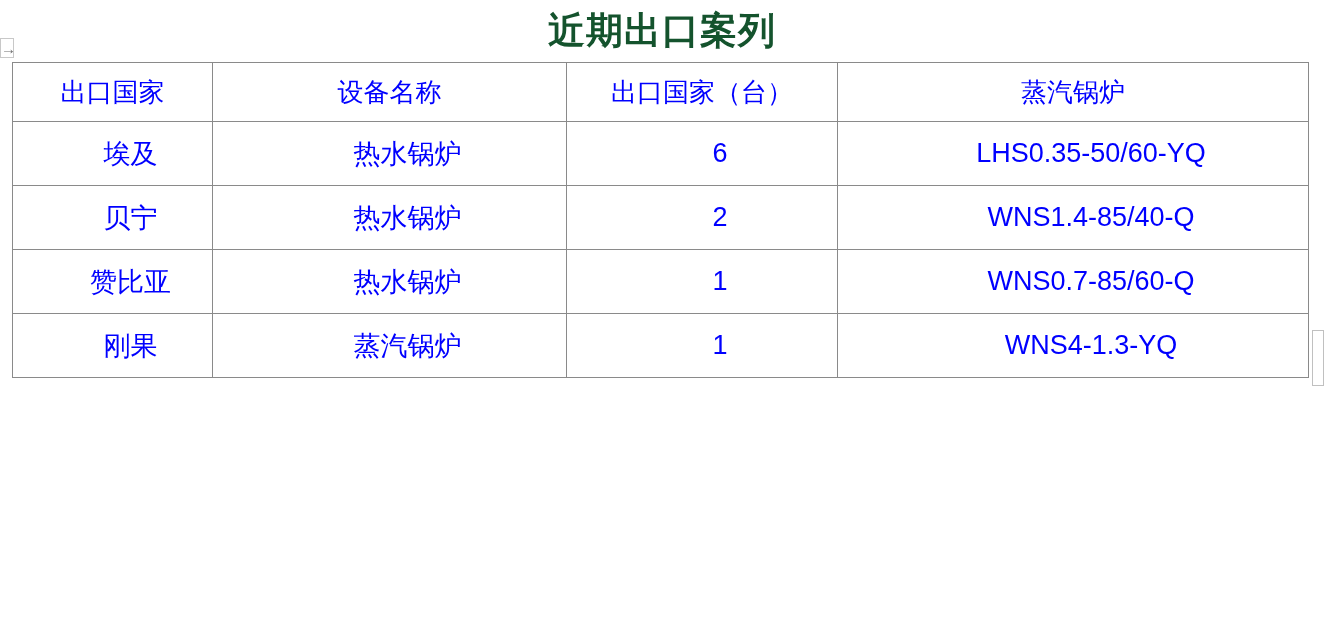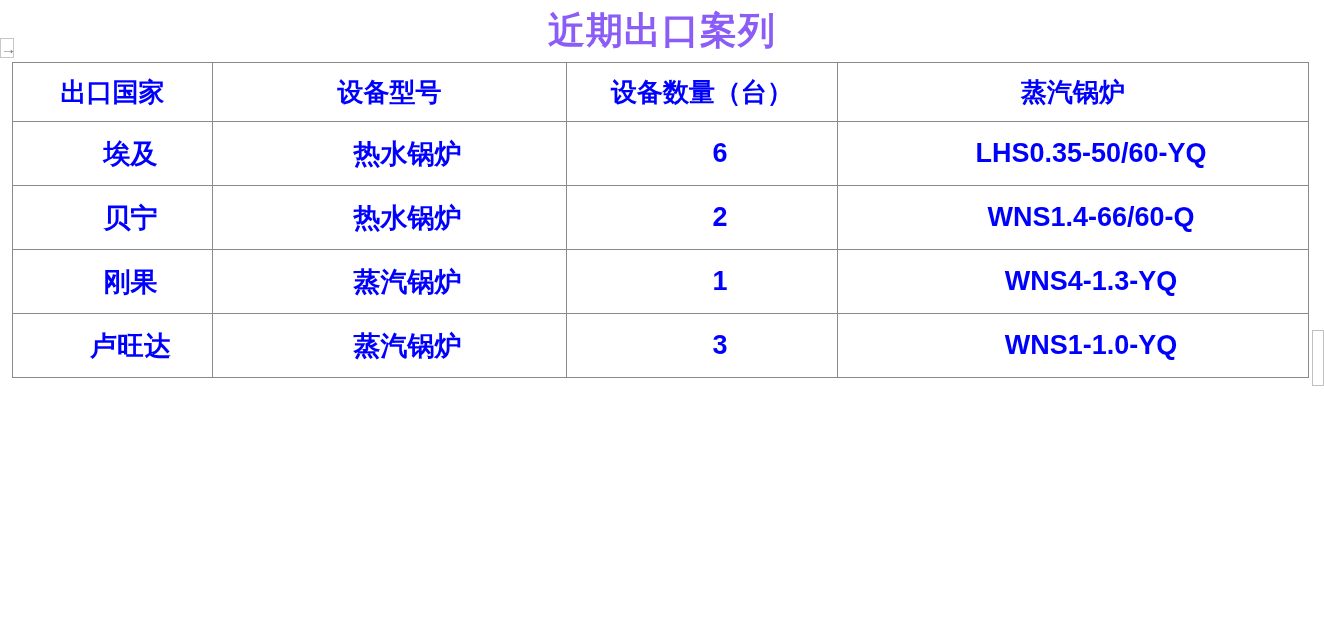--- a/index.html
+++ b/index.html
@@ -15,40 +15,40 @@
     position: relative;
   }
   .page {
     position: relative;
     width: 1324px;
     height: 641px;
     box-sizing: border-box;
   }
   .title {
     text-align: center;
-    color: #8b5cf6;
+    color: #14532d;
     font-size: 37px;
     font-weight: bold;
     line-height: 1;
     padding-top: 12px;
     padding-bottom: 13px;
     letter-spacing: 1px;
   }
   table.case-table {
     border-collapse: collapse;
     width: 1296px;
     margin: 0 10px 0 12px;
     table-layout: fixed;
   }
   table.case-table td, table.case-table th {
     border: 1px solid #8a8a8a;
     color: #0000ff;
     text-align: center;
     vertical-align: middle;
-    font-weight: bold;
+    font-weight: normal;
     padding: 0;
   }
   table.case-table th {
     height: 58px;
     font-size: 26px;
   }
   table.case-table td {
     height: 63px;
     font-size: 27px;
     padding-left: 36px;
@@ -98,46 +98,46 @@
   <table class="case-table">
     <colgroup>
       <col class="col-country">
       <col class="col-name">
       <col class="col-qty">
       <col class="col-model">
     </colgroup>
     <thead>
       <tr>
         <th>出口国家</th>
-        <th>设备型号</th>
-        <th>设备数量（台）</th>
+        <th>设备名称</th>
+        <th>出口国家（台）</th>
         <th>蒸汽锅炉</th>
       </tr>
     </thead>
     <tbody>
       <tr>
         <td>埃及</td>
         <td>热水锅炉</td>
         <td>6</td>
         <td class="cell-model">LHS0.35-50/60-YQ</td>
       </tr>
       <tr>
         <td>贝宁</td>
         <td>热水锅炉</td>
         <td>2</td>
-        <td class="cell-model">WNS1.4-66/60-Q</td>
+        <td class="cell-model">WNS1.4-85/40-Q</td>
+      </tr>
+      <tr>
+        <td>赞比亚</td>
+        <td>热水锅炉</td>
+        <td>1</td>
+        <td class="cell-model">WNS0.7-85/60-Q</td>
       </tr>
       <tr>
         <td>刚果</td>
         <td>蒸汽锅炉</td>
         <td>1</td>
         <td class="cell-model">WNS4-1.3-YQ</td>
       </tr>
-      <tr>
-        <td>卢旺达</td>
-        <td>蒸汽锅炉</td>
-        <td>3</td>
-        <td class="cell-model">WNS1-1.0-YQ</td>
-      </tr>
     </tbody>
   </table>
 
 </div>
 
 </body></html>

